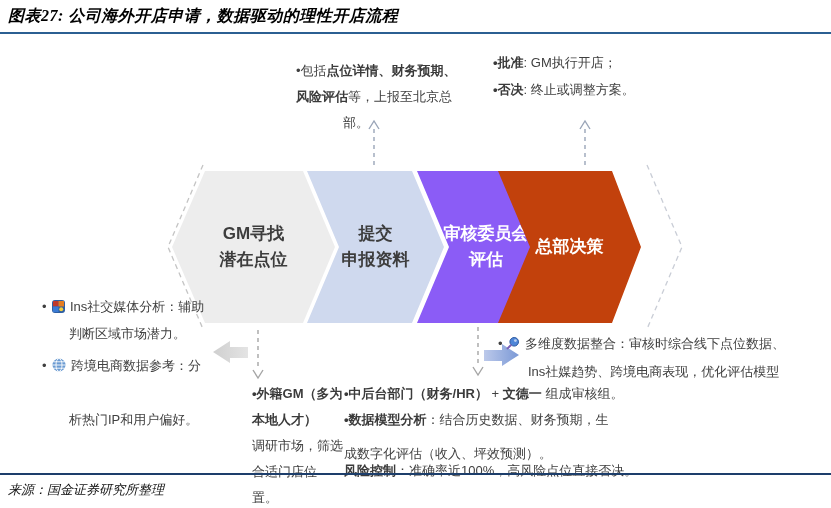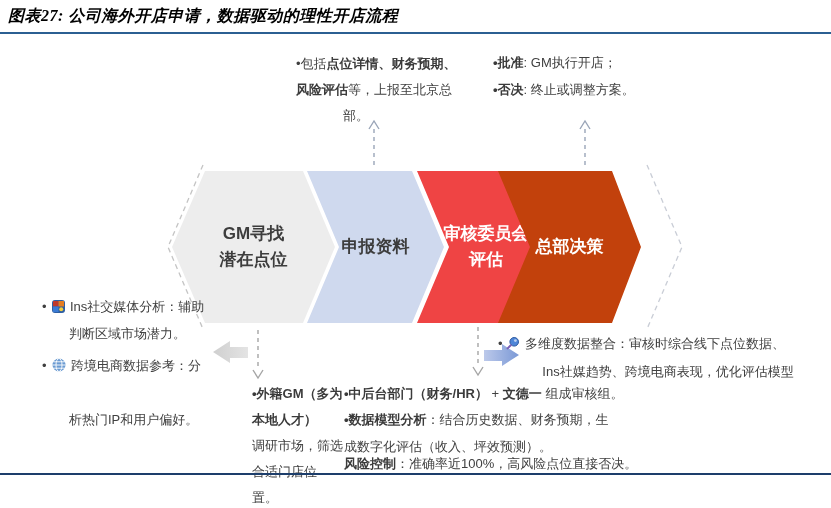--- a/index.html
+++ b/index.html
@@ -10,50 +10,51 @@
   .rule-top{position:absolute;left:0;top:32px;width:831px;height:2px;background:#2b5f92;}
   .rule-bottom{position:absolute;left:0;top:473px;width:831px;height:2px;background:#1d3e6b;}
   .source{position:absolute;left:8px;top:481px;font:italic 13px "Liberation Serif","DejaVu Serif",serif;color:#111;}
 
   .chev{position:absolute;top:171px;height:152px;display:flex;align-items:center;justify-content:center;}
   .chev .lbl{font-weight:700;font-size:17px;line-height:26px;text-align:center;}
   .c1{left:172px;width:163px;background:#ededed;
       clip-path:polygon(33px 0,131px 0,163px 76px,131px 152px,33px 152px,0 76px);justify-content:center;}
   .c2{left:307px;width:137px;background:#cfd9ee;
       clip-path:polygon(0 0,105px 0,137px 76px,105px 152px,0 152px,32px 76px);}
-  .c3{left:417px;width:138px;background:#ef4444;
+  .c3{left:417px;width:138px;background:#8b5cf6;
       clip-path:polygon(0 0,106px 0,138px 76px,106px 152px,0 152px,32px 76px);}
   .c4{left:498px;width:143px;background:#c2410c;
       clip-path:polygon(0 0,114px 0,143px 76px,114px 152px,0 152px,32px 76px);}
   .dark-t{color:#3d3d3d;} .light-t{color:#fff;}
 
   .ann{position:absolute;font-size:13px;line-height:26px;color:#404040;}
   .ann b{font-weight:700;color:#3b3b3b;}
   .cont{display:block;}
   .blt{display:inline-block;width:10px;}
   .icn{display:inline-block;vertical-align:-2px;margin-right:5px;}
-  .tight{line-height:17px;margin-top:5px;}
+  .tight{line-height:17px;margin-top:12px;}
   svg.overlay{position:absolute;left:0;top:0;pointer-events:none;}
 </style>
 </head>
 <body>
 
 <div class="page">
 
   <div class="title">图表27: 公司海外开店申请，数据驱动的理性开店流程</div>
   <div class="rule-top"></div>
 
   <div class="chev c1">
     <div class="lbl dark-t">
       <div>GM寻找</div>
         <div>潜在点位</div>
     </div>
   </div>
   <div class="chev c2">
     <div class="lbl dark-t">
+      <div>提交</div>
         <div>申报资料</div>
     </div>
   </div>
   <div class="chev c3">
     <div class="lbl light-t">
       <div>审核委员会</div>
         <div>评估</div>
     </div>
   </div>
   <div class="chev c4">
@@ -84,21 +85,21 @@
 
     <line x1="258" y1="330" x2="258" y2="370" stroke="#a5a5a5" stroke-width="1.4" stroke-dasharray="4,4"></line>
     <polyline points="253,370 258,378 263,370" fill="none" stroke="#a5a5a5" stroke-width="1.4"></polyline>
     <line x1="478" y1="327" x2="478" y2="367" stroke="#a5a5a5" stroke-width="1.4" stroke-dasharray="4,4"></line>
     <polyline points="473,367 478,375 483,367" fill="none" stroke="#a5a5a5" stroke-width="1.4"></polyline>
 
     <polygon fill="url(#grayarrow)" points="213,352 230,341 230,347 248,347 248,358 230,358 230,363"></polygon>
     <polygon fill="url(#bluearrow)" points="519,355 502,344 502,350 484,350 484,361 502,361 502,366"></polygon>
   </svg>
 
-  <div class="ann" style="left:296px;top:51px;width:185px;">
+  <div class="ann" style="left:296px;top:58px;width:185px;">
     <div><span>•包括</span><b>点位详情、财务预期、</b></div>
     <div><b>风险评估</b><span>等，上报至北京总</span></div>
     <div style="padding-left:47px;">部。</div>
   </div>
 
   <div class="ann" style="left:493px;top:49px;width:190px;line-height:27px;">
     <div><b>•批准</b><span>: GM执行开店；</span></div>
     <div><b>•否决</b><span>: 终止或调整方案。</span></div>
   </div>
 
@@ -141,18 +142,19 @@
   </div>
 
   <div class="ann" style="left:498px;top:331px;width:310px;">
     <div>
       <span class="blt" style="width:8px;">•</span><span class="icn"><svg width="14" height="14" viewBox="0 0 14 14">
             <circle cx="8.2" cy="5.8" r="4.3" fill="#4f86d8" stroke="#2c5aa0" stroke-width="1"></circle>
             <circle cx="9.4" cy="4.6" r="1.4" fill="#bcd2f0"></circle>
             <line x1="4.8" y1="9.2" x2="1.6" y2="12.4" stroke="#7a5fb5" stroke-width="2" stroke-linecap="round"></line>
           </svg></span><span>多维度数据整合：审核时综合线下点位数据、</span>
     </div>
-    <div class="cont" style="padding-left:30px;text-align:center;">Ins社媒趋势、跨境电商表现，优化评估模型</div>
+    <div class="cont" style="padding-left:30px;">Ins社媒趋势、跨境电商表现，优化评估模型</div>
   </div>
 
   <div class="rule-bottom"></div>
+  <div class="source">来源：国金证券研究所整理</div>
 
 </div>
 
 </body></html>

